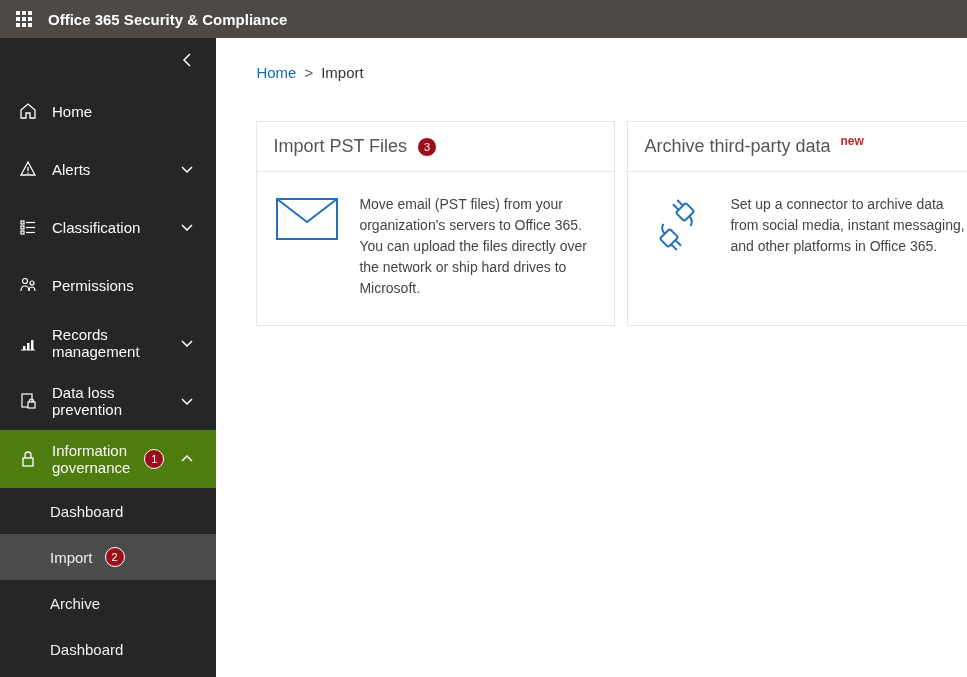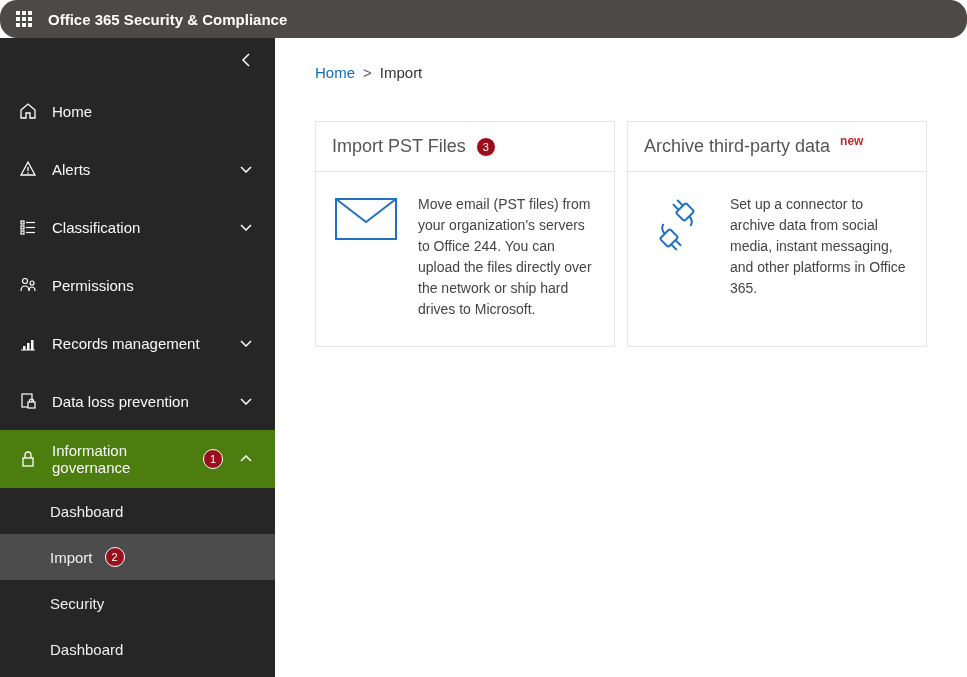--- a/index.html
+++ b/index.html
@@ -14,21 +14,20 @@
       overflow: hidden;
       background: #fff;
     }
     .topbar {
       height: 38px;
       background: #4d4946;
       display: flex;
       align-items: center;
       padding: 0 16px;
       gap: 16px;
-      border-radius: 17px;
     }
     .waffle {
       display: grid;
       grid-template-columns: repeat(3, 4px);
       grid-template-rows: repeat(3, 4px);
       gap: 2px;
       cursor: pointer;
     }
     .waffle span {
       width: 4px;
@@ -134,21 +133,21 @@
       color: #555;
     }
     .breadcrumb .crumb-current {
       color: #333;
     }
     .cards {
       display: flex;
       gap: 12px;
     }
     .card {
-      width: 300px;
+      width: 359px;
       border: 1px solid #e5e5e5;
     }
     .card-header {
       border-bottom: 1px solid #e5e5e5;
       padding: 14px 16px;
       display: flex;
       align-items: center;
       gap: 10px;
       font-size: 18px;
       color: #555;
@@ -316,21 +315,21 @@
     </div>
 
     <div class="sub-item">
       <span>Dashboard</span>
     </div>
     <div class="sub-item selected">
       <span>Import</span>
       <span class="badge">2</span>
     </div>
     <div class="sub-item">
-      <span>Security</span>
+      <span>Archive</span>
     </div>
     <div class="sub-item">
       <span>Dashboard</span>
     </div>
 
   </div>
 
   <div class="main">
     <div class="breadcrumb">
       <span class="crumb-link">Home</span>
@@ -345,21 +344,21 @@
           <span>Import PST Files</span>
           <span class="badge">3</span>
         </div>
         <div class="card-body">
           <div class="card-icon">
             <svg width="62" height="42" viewBox="0 0 62 42">
                 <rect x="1" y="1" width="60" height="40" stroke="#2270c0" stroke-width="2" fill="none"></rect>
                 <path d="M1 1 L31 24 L61 1" stroke="#2270c0" stroke-width="2" fill="none"></path>
               </svg>
           </div>
-          <div class="card-text">Move email (PST files) from your organization's servers to Office 244. You can upload the files directly over the network or ship hard drives to Microsoft.</div>
+          <div class="card-text">Move email (PST files) from your organization's servers to Office 365. You can upload the files directly over the network or ship hard drives to Microsoft.</div>
         </div>
       </div>
 
       <div class="card">
         <div class="card-header">
           <span>Archive third-party data</span>
           <span class="new-tag">new</span>
         </div>
         <div class="card-body">
           <div class="card-icon">

